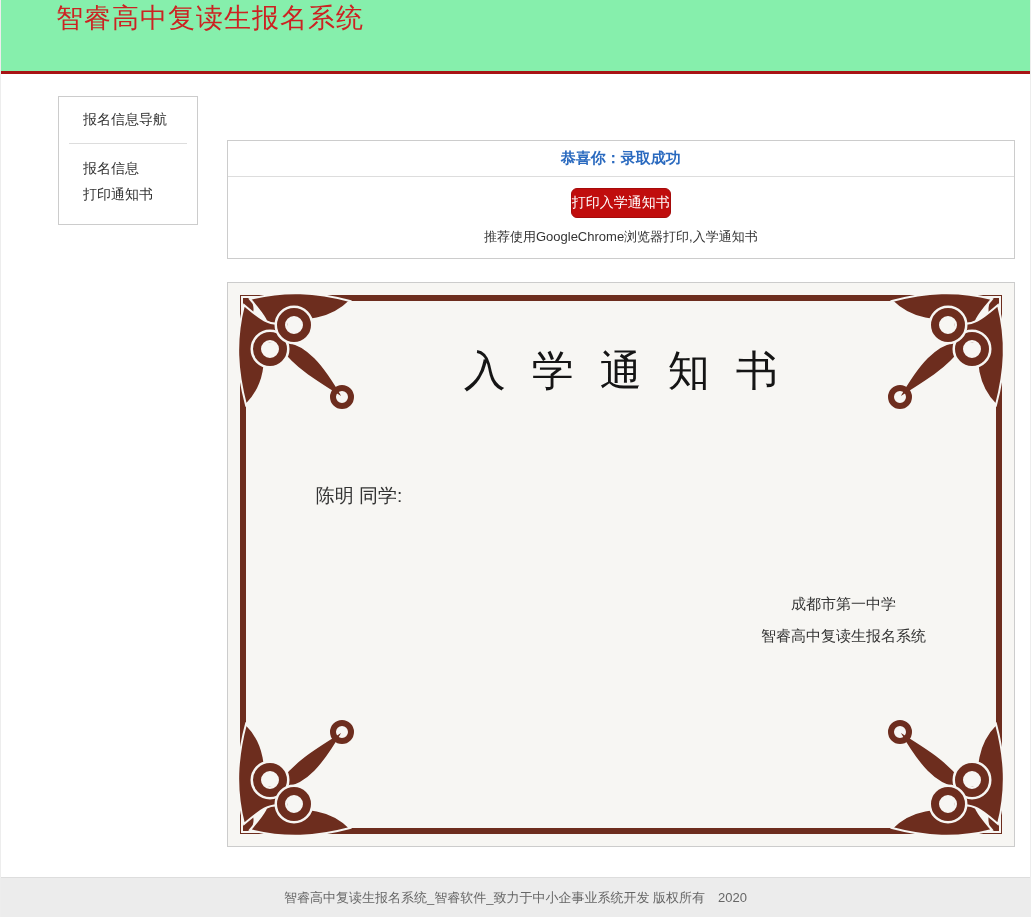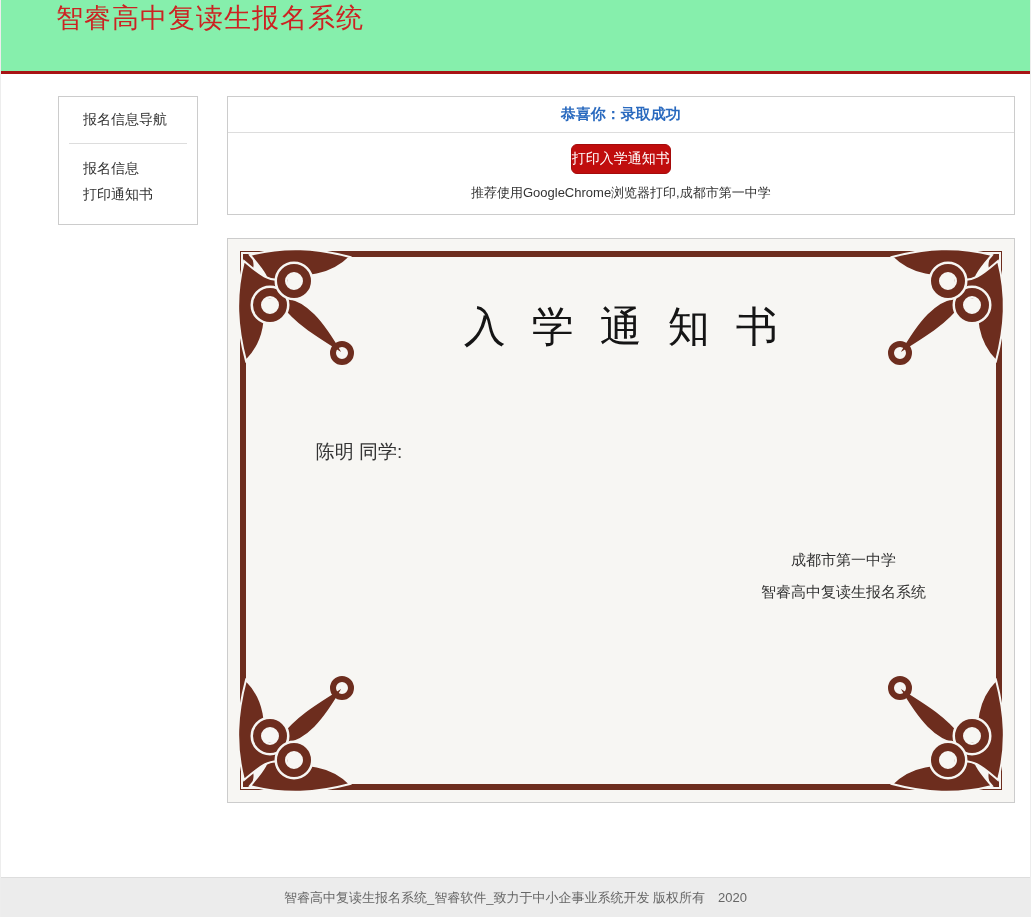--- a/index.html
+++ b/index.html
@@ -27,21 +27,21 @@
   .userbar-link { color:#444; margin-left:44px; cursor:pointer; }
 
   
   .content { display:flex; padding:22px 15px 0 57px; }
   .sidebar { width:140px; border:1px solid #ccc; align-self:flex-start;
     padding:14px 0 16px; background:#fff; }
   .sidebar-heading { padding:0 0 14px 24px; font-size:14px; color:#333; }
   .sidebar-divider { border-top:1px solid #ddd; margin:0 10px 12px; }
   .sidebar-item { padding:4px 0 4px 24px; font-size:14px; color:#333; cursor:pointer; }
 
-  .main-col { margin-left:29px; width:790px; }
+  .main-col { margin-left:29px; width:790px;margin-top:44px; }
 
   
   .result-panel { border:1px solid #ccc; background:#fff; }
   .congrats-row { text-align:center; padding:8px 0; border-bottom:1px solid #ddd;
     color:#2a6abf; font-weight:bold; font-size:15px; }
   .action-area { text-align:center; padding:11px 0 12px; }
   .print-btn { display:inline-block; background:#c00d0d; border:1px solid #a50b0b;
     color:#fff; font-size:14px; padding:5px 0; border-radius:6px; cursor:pointer;
     font-family:inherit; }
   .hint { margin-top:10px; font-size:13px; color:#333; cursor:pointer; }
@@ -89,21 +89,21 @@
       <div class="sidebar-item">报名信息</div>
       <div class="sidebar-item">打印通知书</div>
     </div>
 
     <div class="main-col">
 
       <div class="result-panel">
         <div class="congrats-row">恭喜你：录取成功</div>
         <div class="action-area">
           <button class="print-btn">打印入学通知书</button>
-          <div class="hint">推荐使用GoogleChrome浏览器打印,成都市第一中学</div>
+          <div class="hint">推荐使用GoogleChrome浏览器打印,入学通知书</div>
         </div>
       </div>
 
       <div class="certificate">
         <div class="cert-frame"></div>
 
         <svg class="corner tl" viewBox="0 0 150 150">
           <g fill="#6d2d1e" stroke="#f7f6f3" stroke-width="2">
             <path d="M12,12 L48,12 C40,21 31,23 24,20 C26,28 23,37 12,48 Z"></path>
             <path d="M20,14 C55,5 86,7 120,16 C101,35 72,39 56,30 C63,44 53,57 38,53 C42,38 30,26 20,14 Z"></path>

